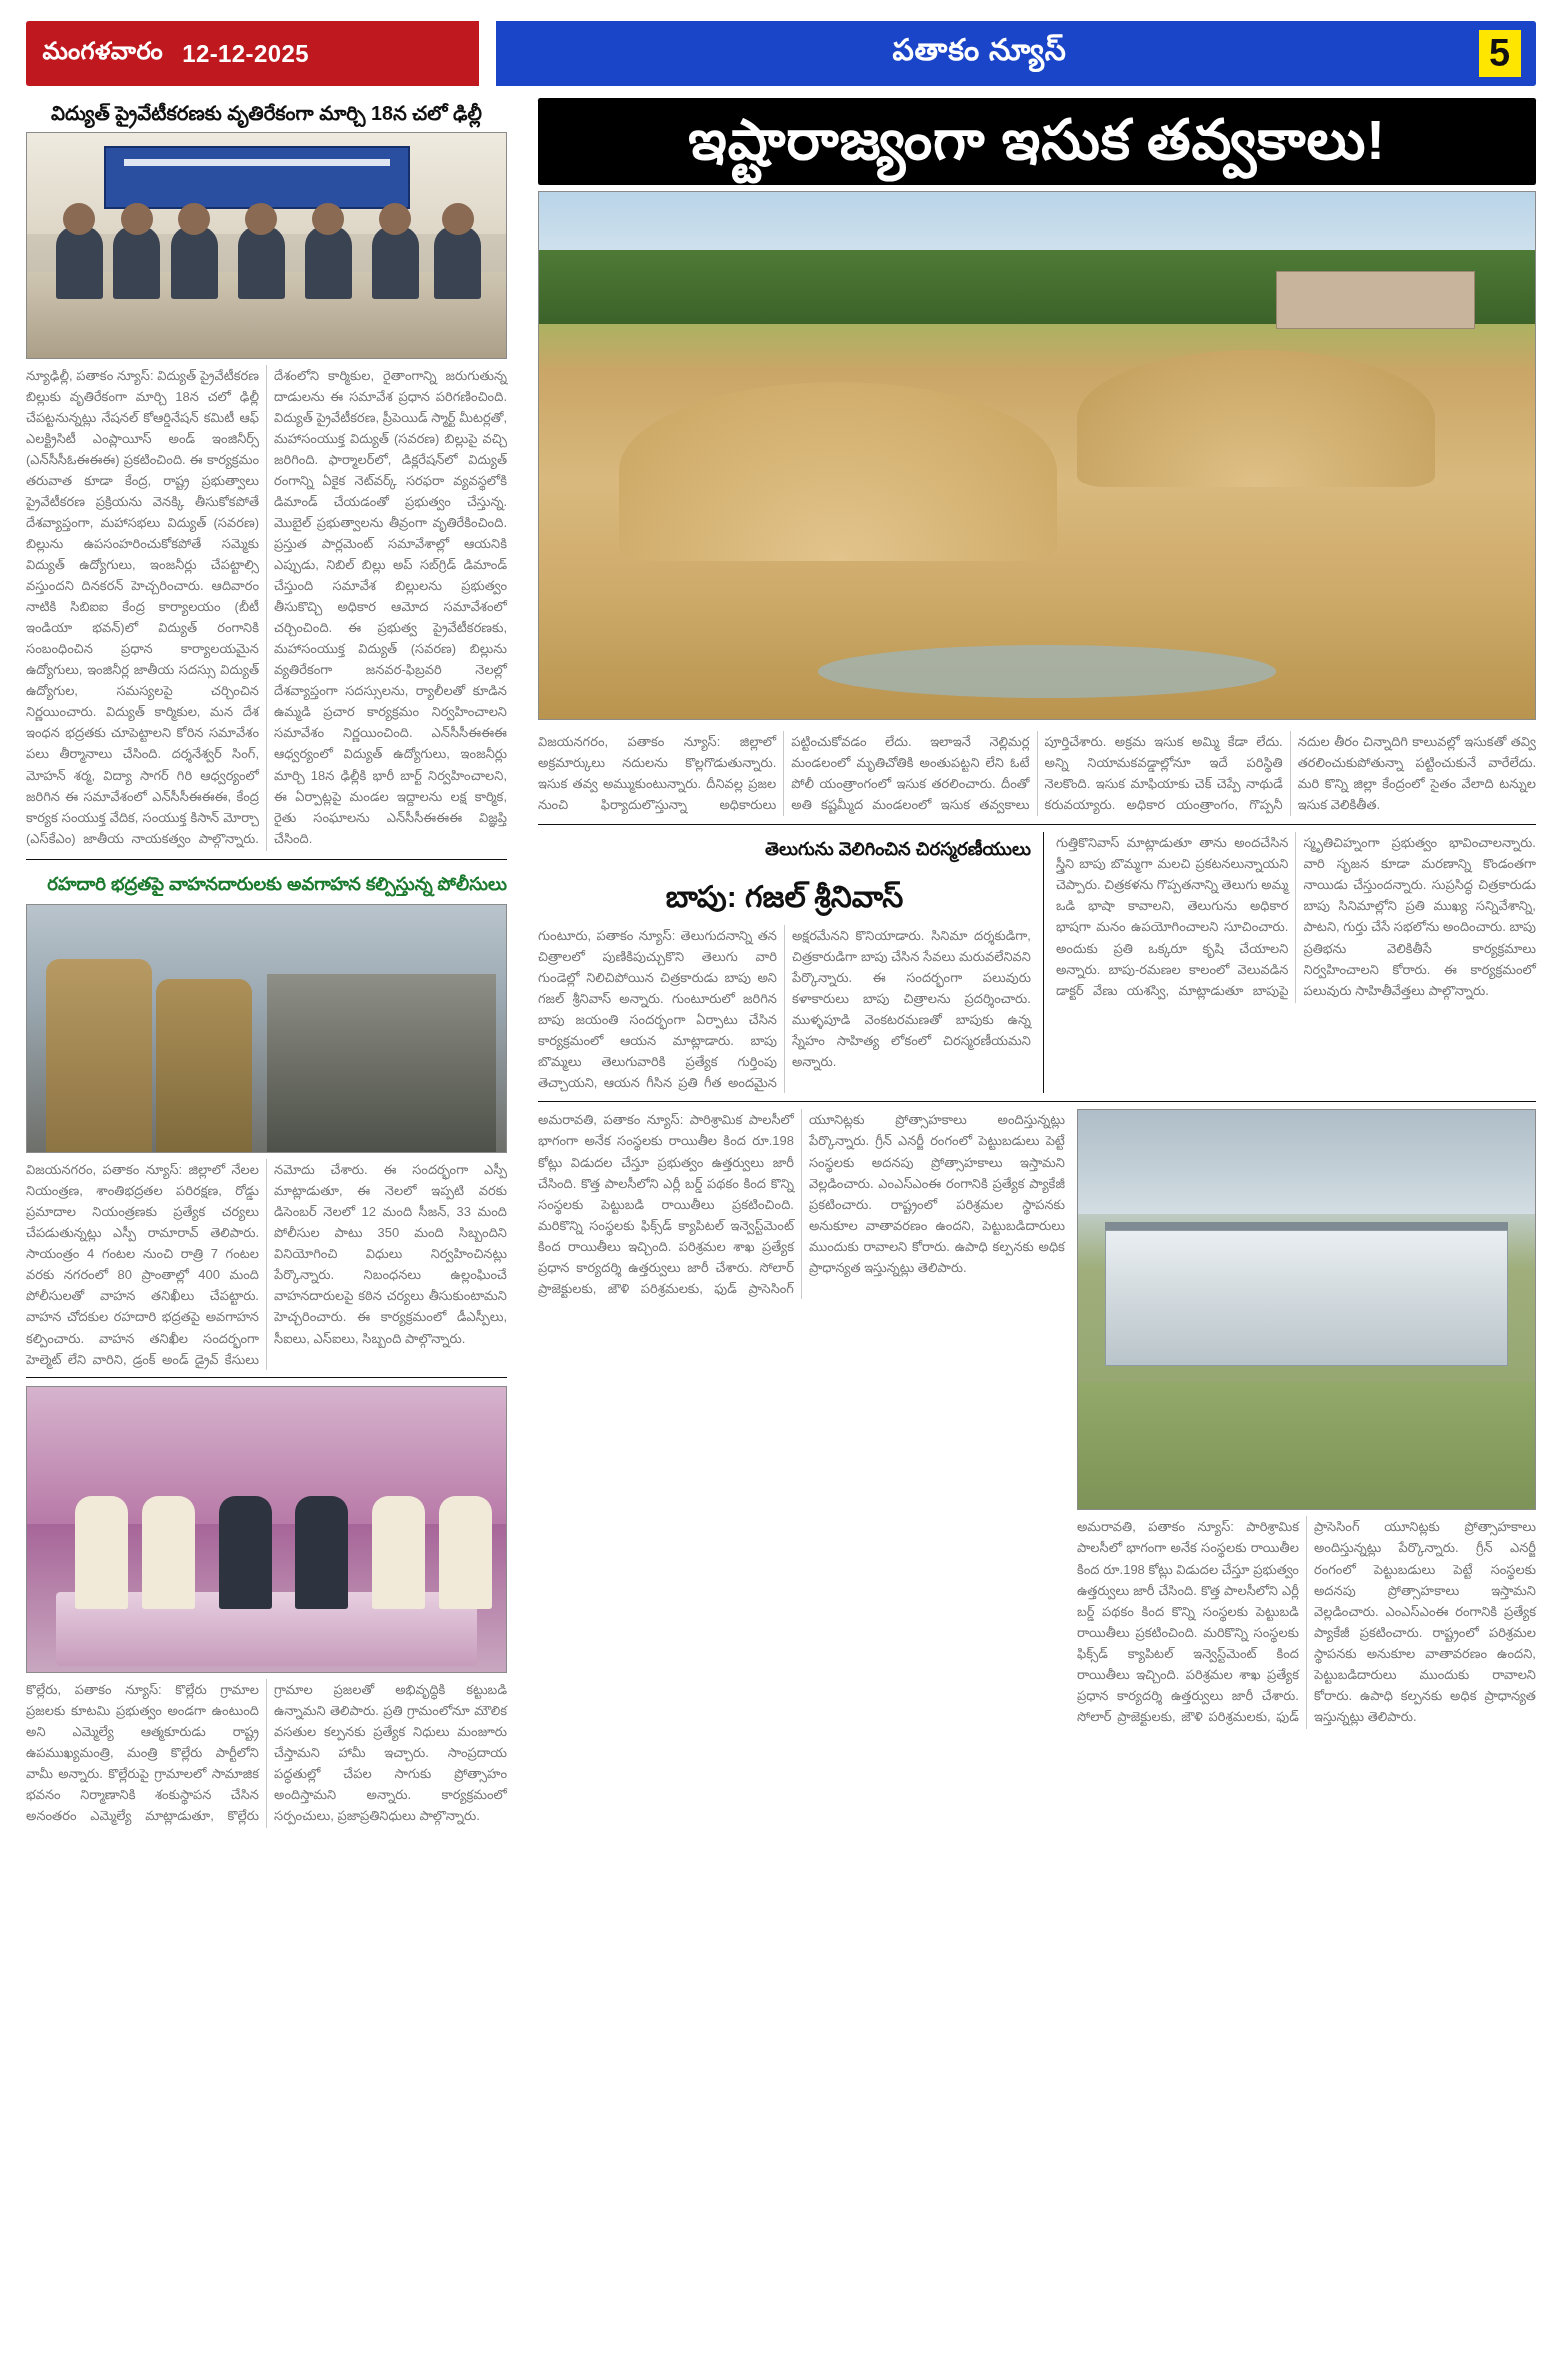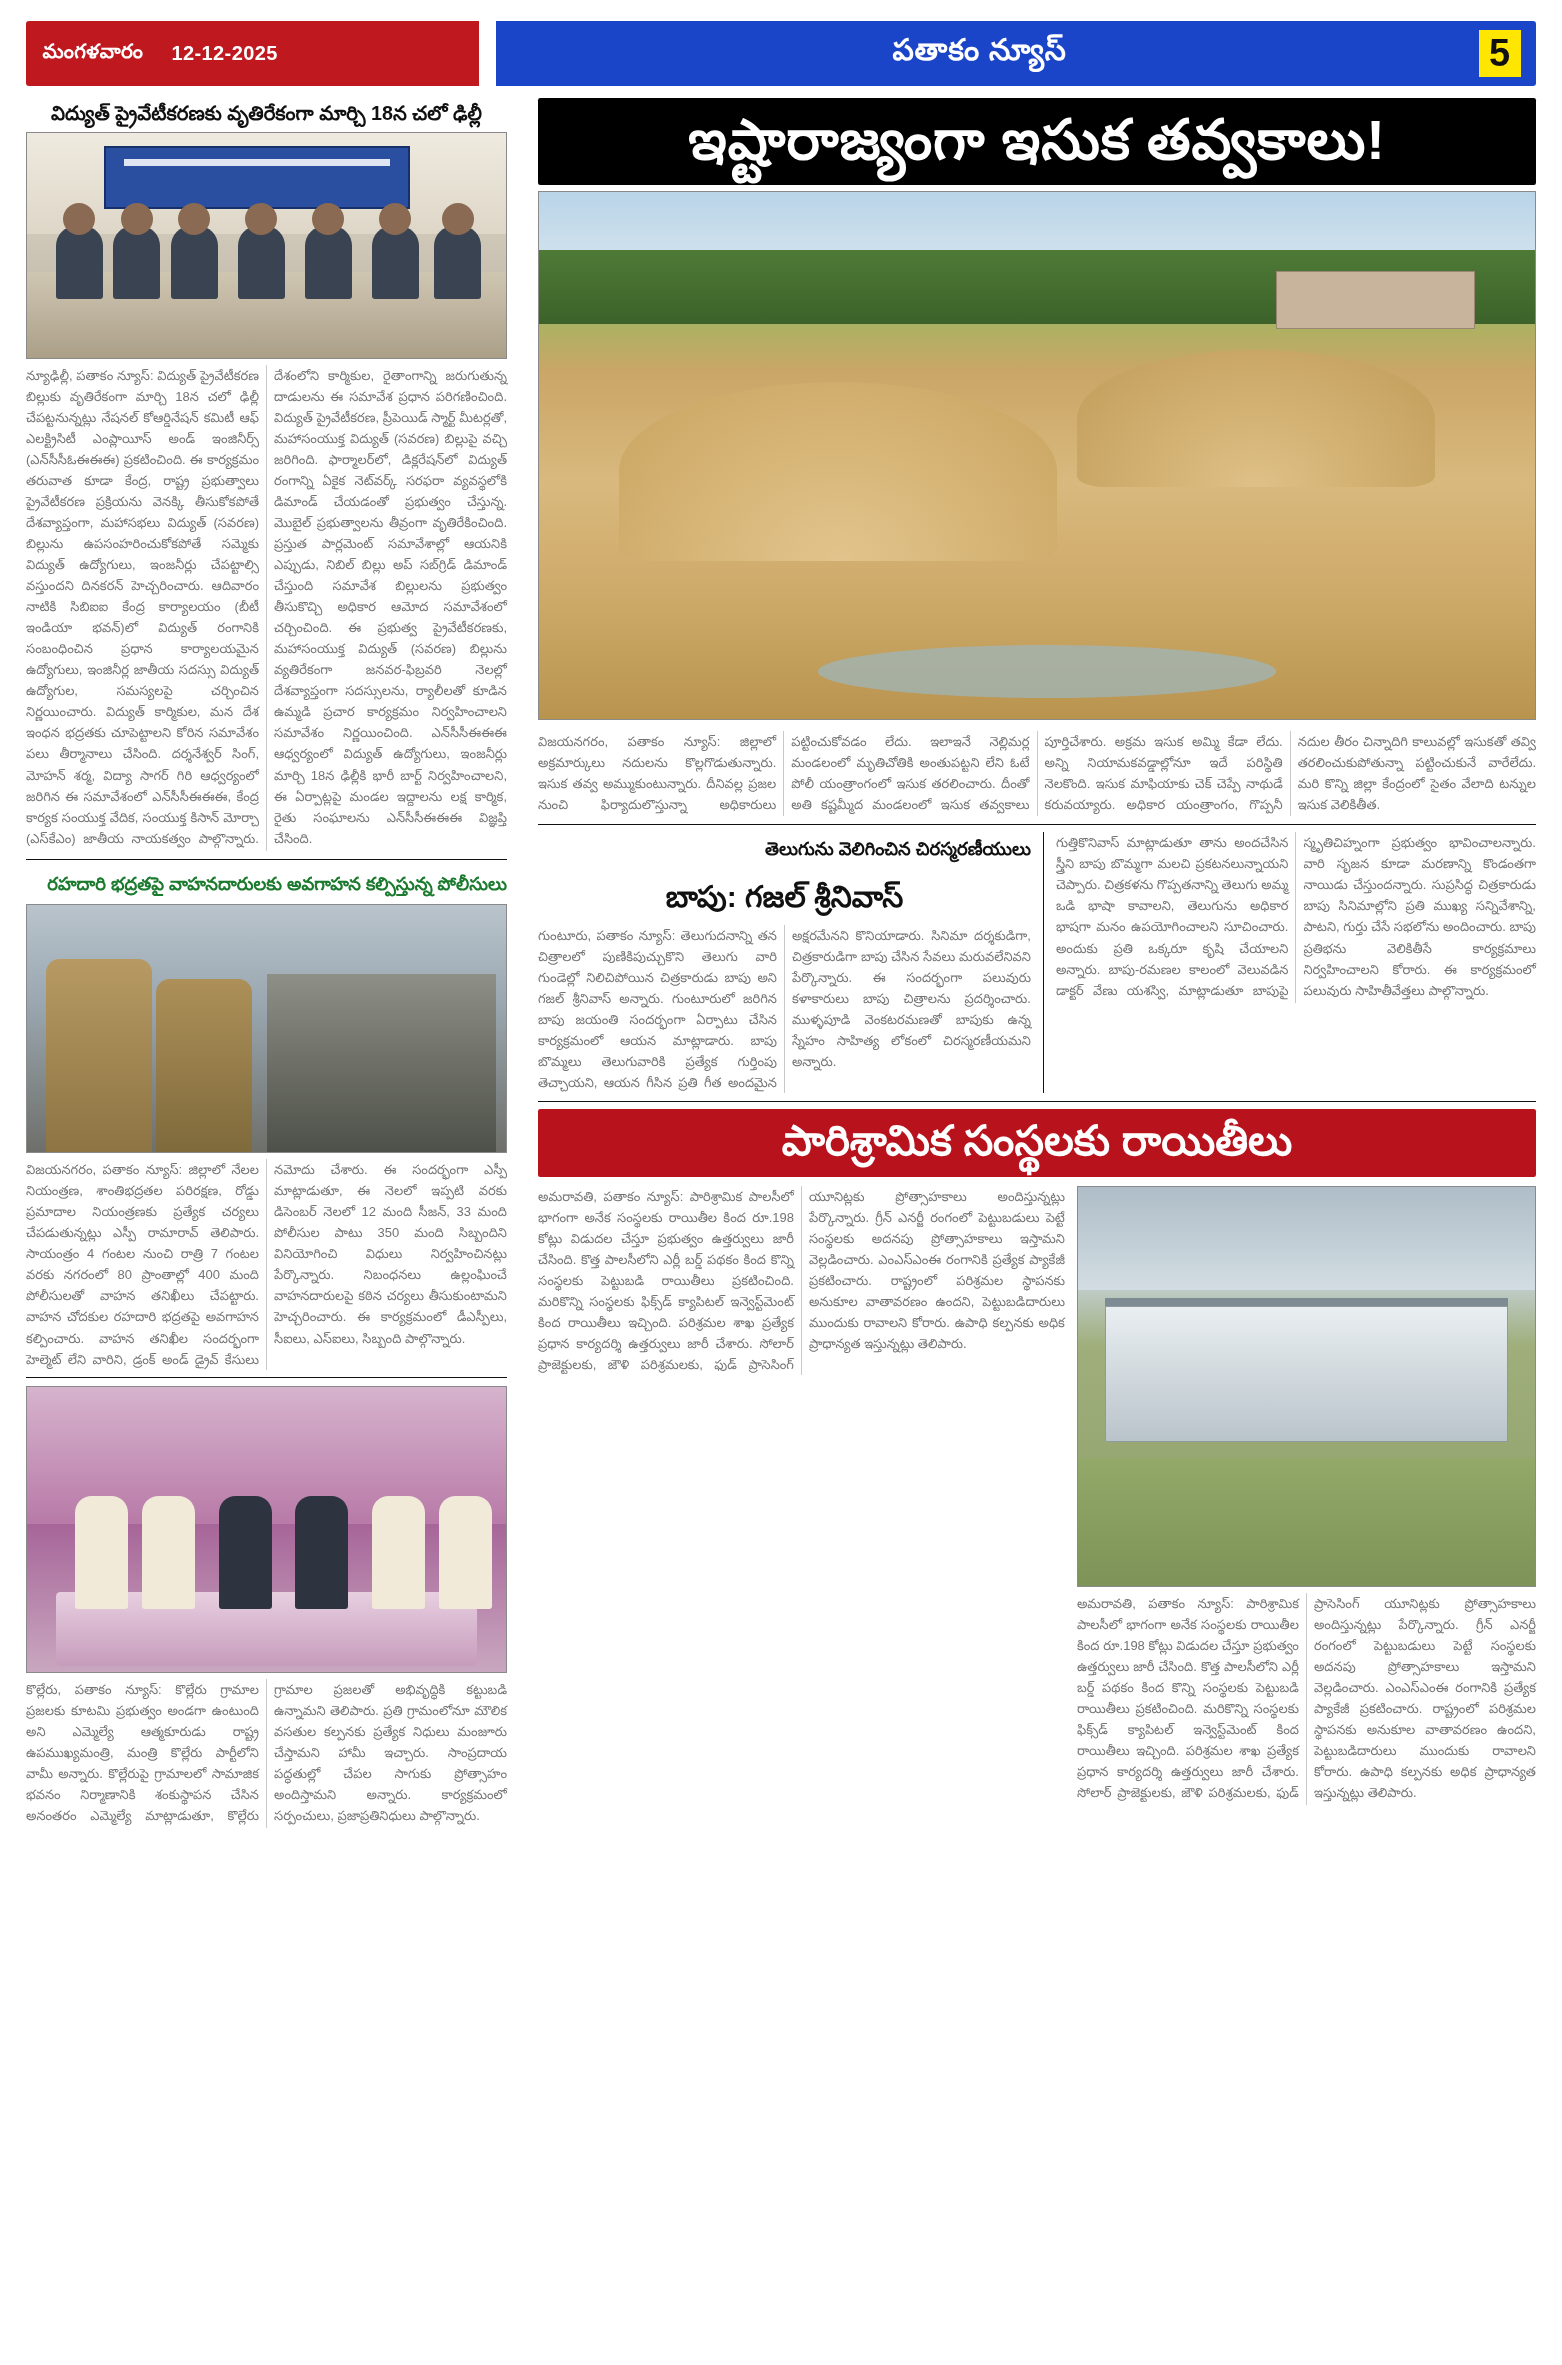--- a/index.html
+++ b/index.html
@@ -25,24 +25,24 @@
     position: relative;
     height: 65px;
     display: flex;
     align-items: stretch;
   }
   .mast-date {
     background: #c0181f;
     color: #fff;
     display: flex;
     align-items: center;
-    gap: 28px;
+    gap: 19px;
     padding: 0 19.7px 0 16.6px;
     border-radius: 3px 0 0 3px;
-    font-size: 20px;
+    font-size: 24px;
     font-weight: bold;
     letter-spacing: 0.4px;
     min-width: 453px;
   }
   .mast-title {
     flex: 1;
     background: #1a45c8;
     color: #ffffff;
     display: flex;
     align-items: center;
@@ -357,21 +357,20 @@
         </div>
         <div class="w50 rule-v" style="padding-left:12px">
           <div class="body-col two-col">
             <p>గుత్తికొనివాస్ మాట్లాడుతూ తాను అందచేసిన స్త్రీని బాపు బొమ్మగా మలచి ప్రకటనలున్నాయని చెప్పారు. చిత్రకళను గొప్పతనాన్ని తెలుగు అమ్మ ఒడి భాషా కావాలని, తెలుగును అధికార భాషగా మనం ఉపయోగించాలని సూచించారు. అందుకు ప్రతి ఒక్కరూ కృషి చేయాలని అన్నారు. బాపు-రమణల కాలంలో వెలువడిన డాక్టర్ వేణు యశస్వి, మాట్లాడుతూ బాపుపై స్మృతిచిహ్నంగా ప్రభుత్వం భావించాలన్నారు. వారి సృజన కూడా మరణాన్ని కొండంతగా నాయిడు చేస్తుందన్నారు. సుప్రసిద్ధ చిత్రకారుడు బాపు సినిమాల్లోని ప్రతి ముఖ్య సన్నివేశాన్ని, పాటని, గుర్తు చేసే సభలోను అందించారు. బాపు ప్రతిభను వెలికితీసే కార్యక్రమాలు నిర్వహించాలని కోరారు. ఈ కార్యక్రమంలో పలువురు సాహితీవేత్తలు పాల్గొన్నారు.</p>
           </div>
         </div>
       </div>
 
       <div class="rule-h"></div>
 
-      <div class="hl-banner2">పారిశ్రామిక సంస్థలకు రాయితీలు</div>
 
       <div class="flexrow">
         <div style="flex:1">
           <div class="body-col two-col">
             <p>అమరావతి, పతాకం న్యూస్: పారిశ్రామిక పాలసీలో భాగంగా అనేక సంస్థలకు రాయితీల కింద రూ.198 కోట్లు విడుదల చేస్తూ ప్రభుత్వం ఉత్తర్వులు జారీ చేసింది. కొత్త పాలసీలోని ఎర్లీ బర్డ్ పథకం కింద కొన్ని సంస్థలకు పెట్టుబడి రాయితీలు ప్రకటించింది. మరికొన్ని సంస్థలకు ఫిక్స్‌డ్ క్యాపిటల్ ఇన్వెస్ట్‌మెంట్ కింద రాయితీలు ఇచ్చింది. పరిశ్రమల శాఖ ప్రత్యేక ప్రధాన కార్యదర్శి ఉత్తర్వులు జారీ చేశారు. సోలార్ ప్రాజెక్టులకు, జౌళి పరిశ్రమలకు, ఫుడ్ ప్రాసెసింగ్ యూనిట్లకు ప్రోత్సాహకాలు అందిస్తున్నట్లు పేర్కొన్నారు. గ్రీన్ ఎనర్జీ రంగంలో పెట్టుబడులు పెట్టే సంస్థలకు అదనపు ప్రోత్సాహకాలు ఇస్తామని వెల్లడించారు. ఎంఎస్ఎంఈ రంగానికి ప్రత్యేక ప్యాకేజీ ప్రకటించారు. రాష్ట్రంలో పరిశ్రమల స్థాపనకు అనుకూల వాతావరణం ఉందని, పెట్టుబడిదారులు ముందుకు రావాలని కోరారు. ఉపాధి కల్పనకు అధిక ప్రాధాన్యత ఇస్తున్నట్లు తెలిపారు.</p>
           </div>
         </div>
         <div style="width:46%">
           <div class="photo ph-factory">
             <div class="sky"></div>

